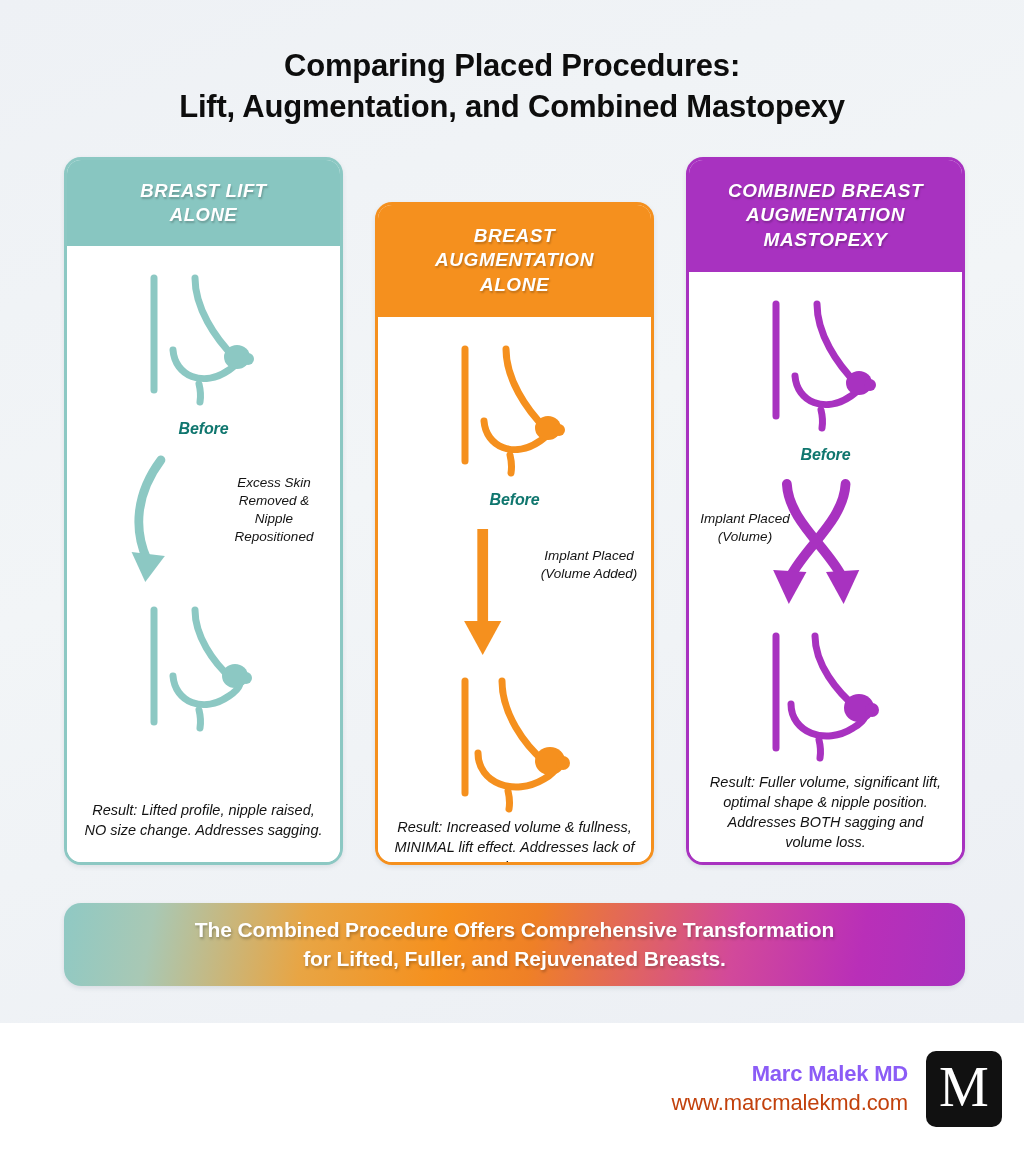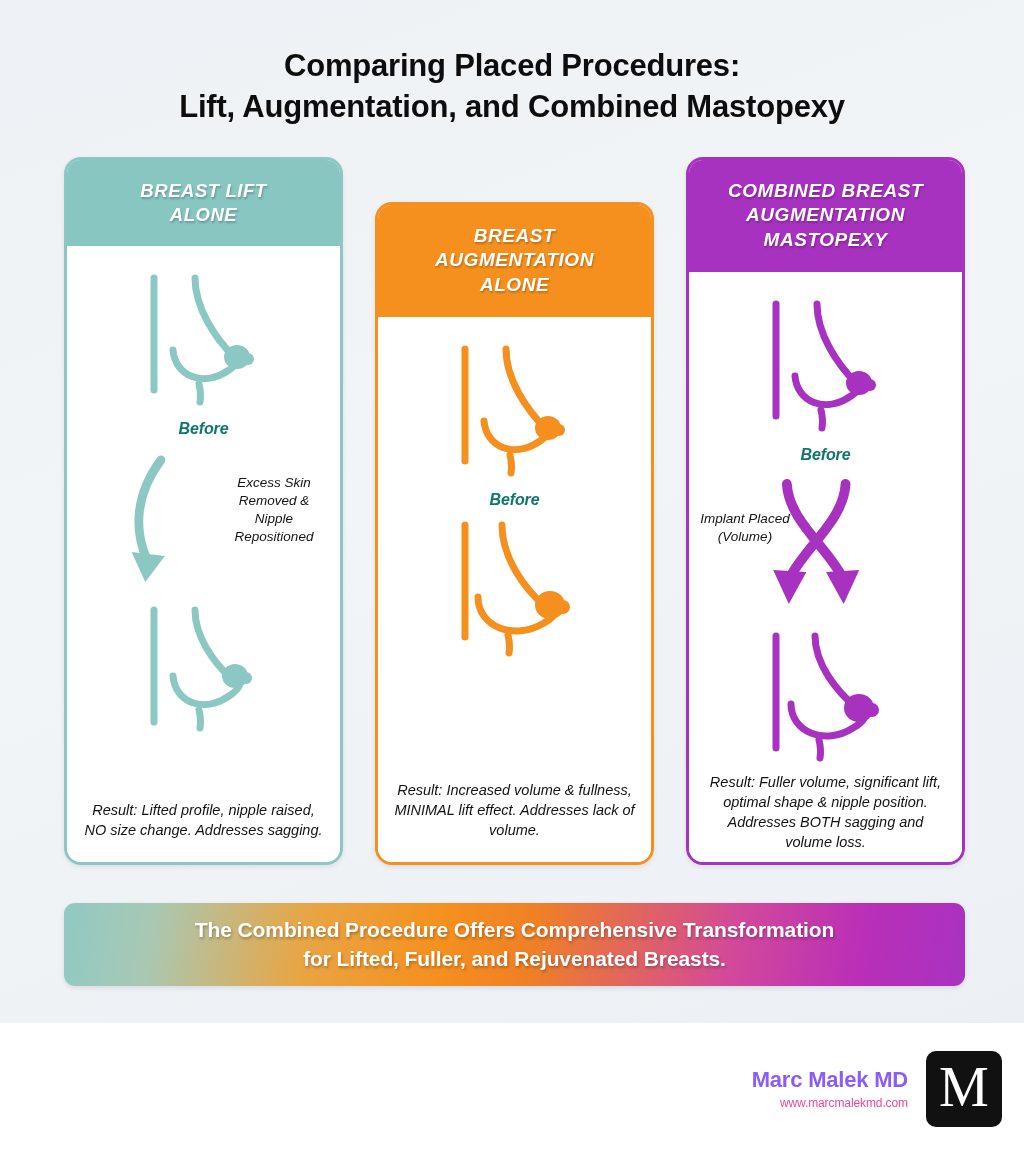--- a/index.html
+++ b/index.html
@@ -147,21 +147,21 @@
     color: #121212;
   }
 
   
   .banner {
     position: absolute;
     left: 64px;
     top: 903px;
     width: 901px;
     height: 83px;
-    border-radius: 11px;
+    border-radius: 17px;
     background: linear-gradient(100deg,
         #8fc9c4 0%,
         #a9c8b4 10%,
         #e8a544 27%,
         #f5901e 42%,
         #ef8026 52%,
         #d2499a 74%,
         #b92fb8 88%,
         #a832c0 100%);
     display: flex;
@@ -197,22 +197,22 @@
     text-align: right;
     margin-right: 18px;
   }
   .footer-name {
     font-size: 22px;
     font-weight: bold;
     color: #8b5cf6;
     letter-spacing: -0.2px;
   }
   .footer-url {
-    font-size: 12px;
-    color: #ec4899;
+    font-size: 22px;
+    color: #c2410c;
     margin-top: 3px;
     letter-spacing: -0.1px;
   }
   .logo-box {
     width: 76px;
     height: 76px;
     border-radius: 10px;
     background: #111111;
     display: flex;
     align-items: center;
@@ -297,20 +297,27 @@
             <path d="M66 14 C 66 44, 86 74, 106 94"></path>
             <path d="M44 86 C 46 112, 74 124, 100 106 C 112 98, 114 92, 108 88"></path>
             <path d="M70 120 C 72 128, 72 132, 71 138"></path>
           </g>
           <ellipse cx="108" cy="93" rx="13" ry="12" fill="#f5901e"></ellipse>
           <circle cx="119" cy="95" r="6" fill="#f5901e"></circle>
         </svg>
 
         <div class="stage-label">Before</div>
 
+        <div class="transition">
+          <svg class="arrow-svg" viewBox="0 0 279 150" preserveAspectRatio="none">
+            <line x1="107" y1="14" x2="107" y2="110" stroke="#f5901e" stroke-width="11" stroke-linecap="butt"></line>
+            <polygon points="88,106 126,106 107,140" fill="#f5901e"></polygon>
+          </svg>
+          <div class="trans-note note-center-right">Implant Placed (Volume Added)</div>
+        </div>
 
         <svg class="figure" style="margin-top:2px" viewBox="0 0 150 150">
           <g fill="none" stroke="#f5901e" stroke-width="7" stroke-linecap="round" stroke-linejoin="round">
             <line x1="25" y1="14" x2="25" y2="126"></line>
             <path d="M62 14 C 62 46, 84 78, 106 96"></path>
             <path d="M38 86 C 38 116, 74 130, 104 112 C 118 104, 120 96, 110 90"></path>
             <path d="M68 124 C 70 132, 70 136, 69 142"></path>
           </g>
           <ellipse cx="110" cy="94" rx="15" ry="14" fill="#f5901e"></ellipse>
           <circle cx="123" cy="96" r="7" fill="#f5901e"></circle>

